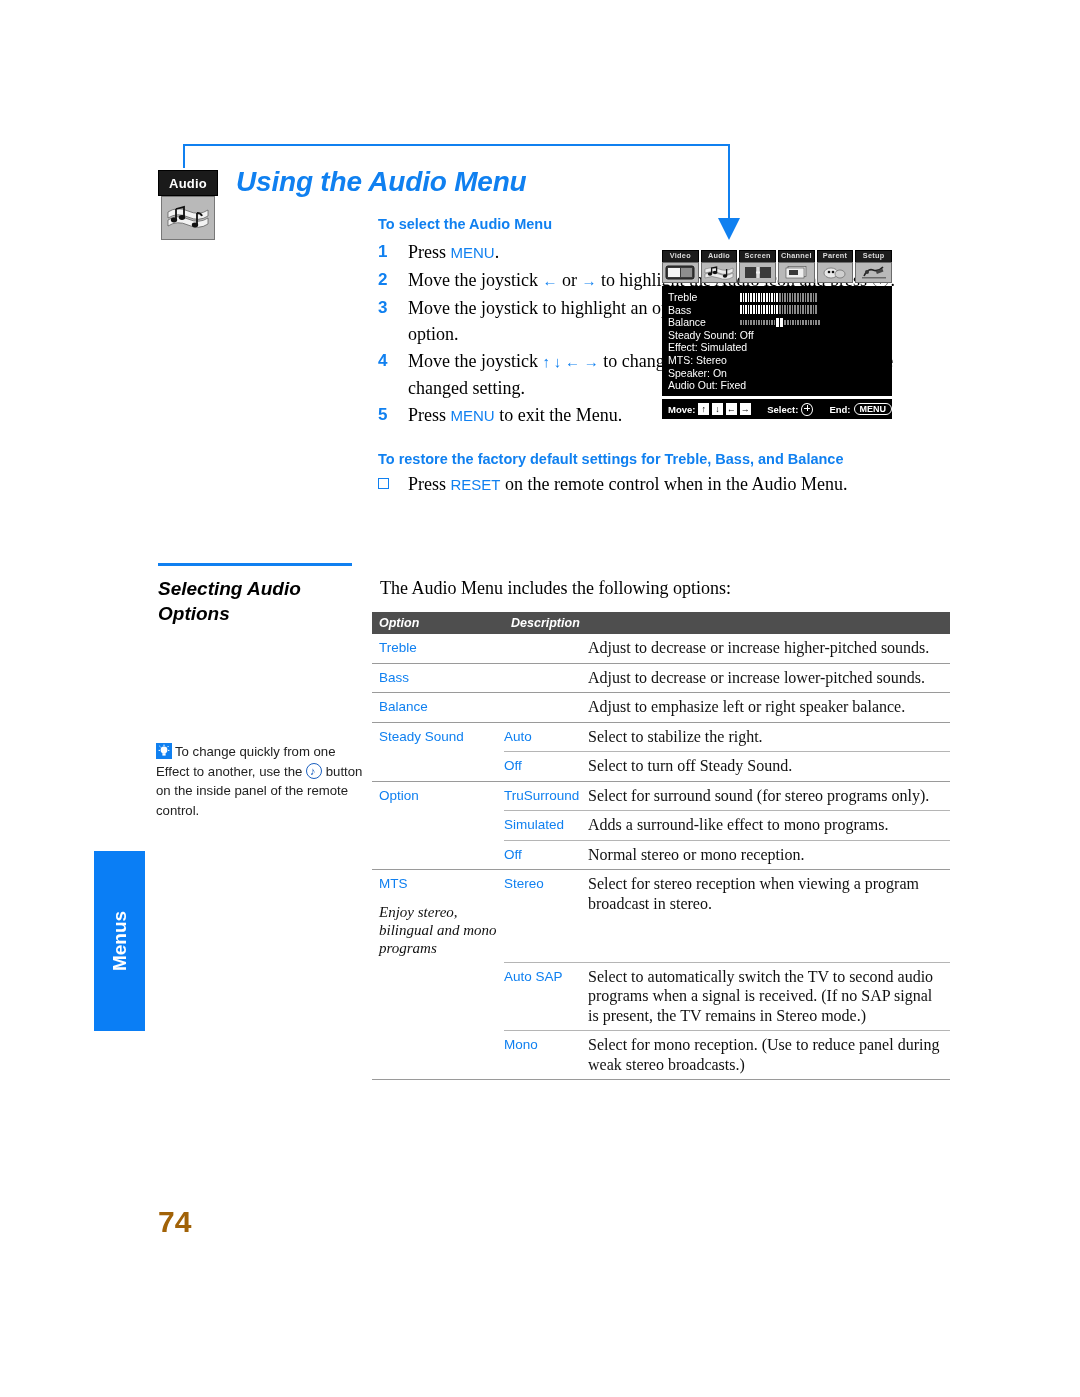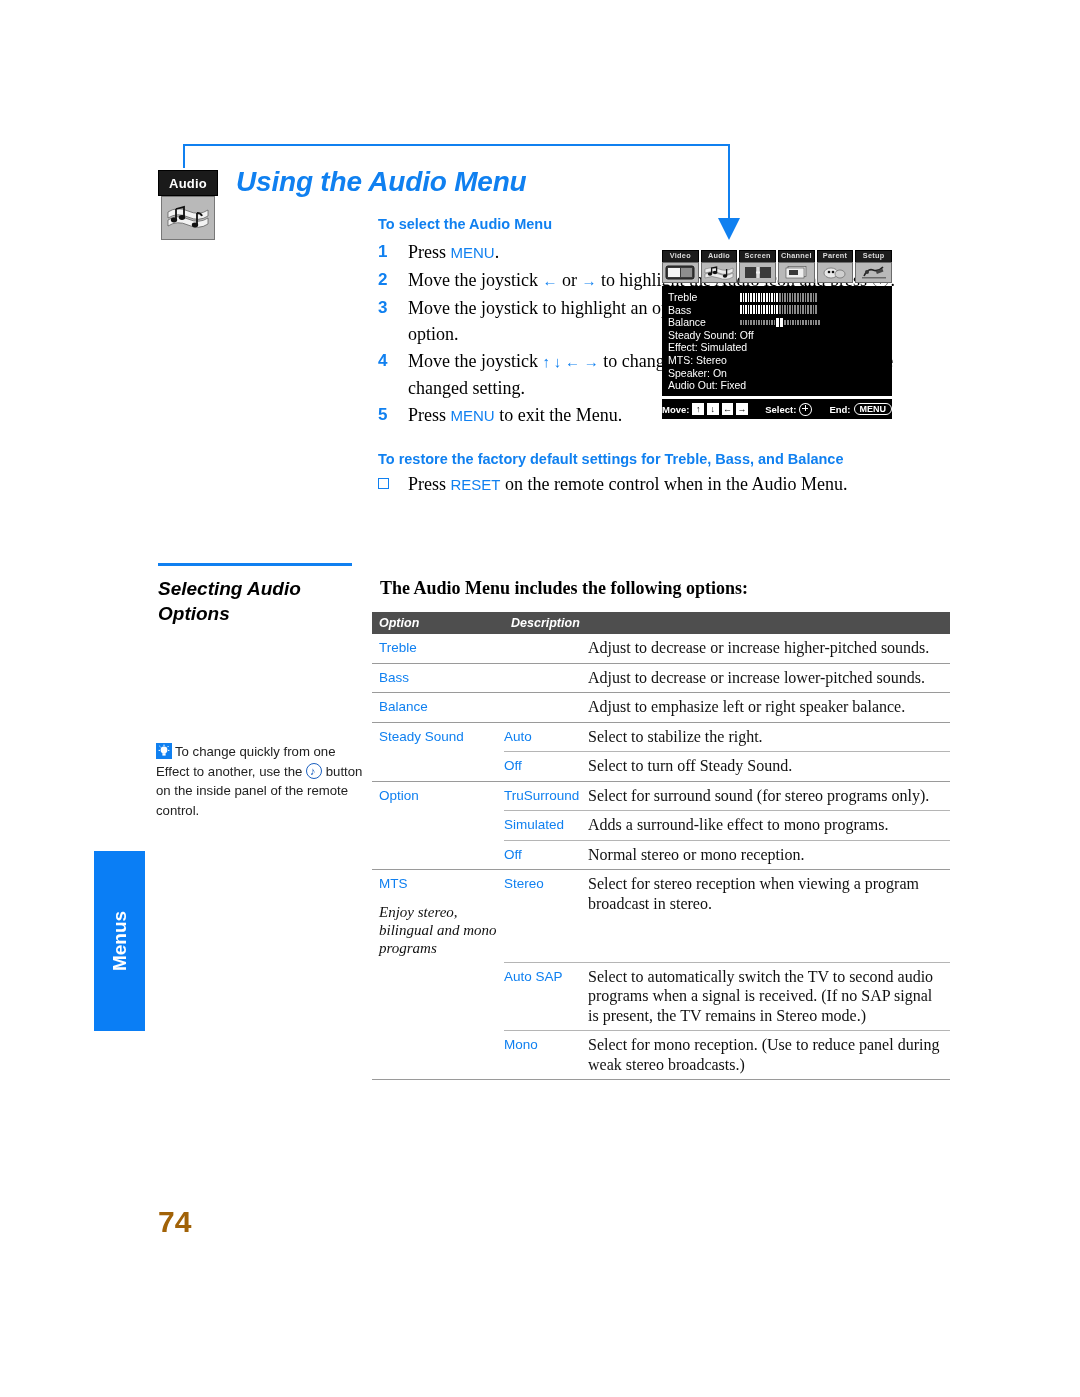--- a/index.html
+++ b/index.html
@@ -72,21 +72,21 @@
   .tv-line{color:#fff;font-family:"Liberation Sans",sans-serif;font-size:10.5px;
      line-height:12.6px;white-space:nowrap;display:flex;align-items:center;}
   .tv-line .lbl{width:72px;flex:0 0 72px;}
   .bar{display:flex;align-items:center;height:9px;gap:1px;}
   .bar i{display:block;width:1.6px;height:9px;background:#8a8a8a;}
   .bar i.on{background:#ffffff;}
   .bar.bal i{height:5px;background:#8a8a8a;}
   .bar.bal i.mk{height:9px;width:3px;background:#ffffff;}
   .tv-foot{margin-top:3px;background:#000;color:#fff;height:20px;
      display:flex;align-items:center;font-family:"Liberation Sans",sans-serif;
-     font-size:9.5px;font-weight:bold;gap:3px;}
+     font-size:9.5px;font-weight:bold;padding-left:6px;gap:3px;}
   .akey{display:inline-flex;width:12px;height:12px;background:#fff;color:#000;
      border:1px solid #fff;box-sizing:border-box;align-items:center;justify-content:center;
      font-size:9px;line-height:1;}
   .plusc{display:inline-block;width:11px;height:11px;border:1.4px solid #fff;border-radius:50%;
      position:relative;vertical-align:-1px;}
   .plusc::before{content:"";position:absolute;left:2px;top:4px;width:6px;height:1.3px;background:#fff;}
   .plusc::after{content:"";position:absolute;left:4.3px;top:1.8px;width:1.3px;height:6px;background:#fff;}
   .menukey{border:1.3px solid #fff;border-radius:9px;padding:0px 5px;font-size:9px;}
 
   
@@ -108,21 +108,21 @@
   .menutab span{position:absolute;left:50%;top:50%;transform:translate(-50%,-50%) rotate(-90deg);
      color:#fff;font-family:"Liberation Sans",sans-serif;font-size:19px;font-weight:bold;
      white-space:nowrap;}
 
   
   .pgnum{position:absolute;left:158px;top:1205px;color:#a16207;
      font-family:"Liberation Sans",sans-serif;font-size:30px;font-weight:bold;}
 
   
   .intro{position:absolute;left:380px;top:578px;font-family:"Liberation Serif",serif;
-     font-size:18px;color:#000;font-weight:bold;}
+     font-size:18px;color:#000;}
   .tbl{position:absolute;left:372px;top:612px;width:578px;border-collapse:collapse;
      table-layout:fixed;}
   .tbl th{background:#4e4e4e;color:#fff;font-family:"Liberation Sans",sans-serif;
      font-size:12.5px;font-weight:bold;font-style:italic;text-align:left;
      padding:4px 0 4px 7px;}
   .tbl td{font-family:"Liberation Serif",serif;font-size:16px;color:#111;
      vertical-align:top;padding:4px 6px 5px 0;line-height:19.5px;}
   .c-opt{width:132px;}
   .c-sub{width:84px;}
   .c-desc{width:auto;}

